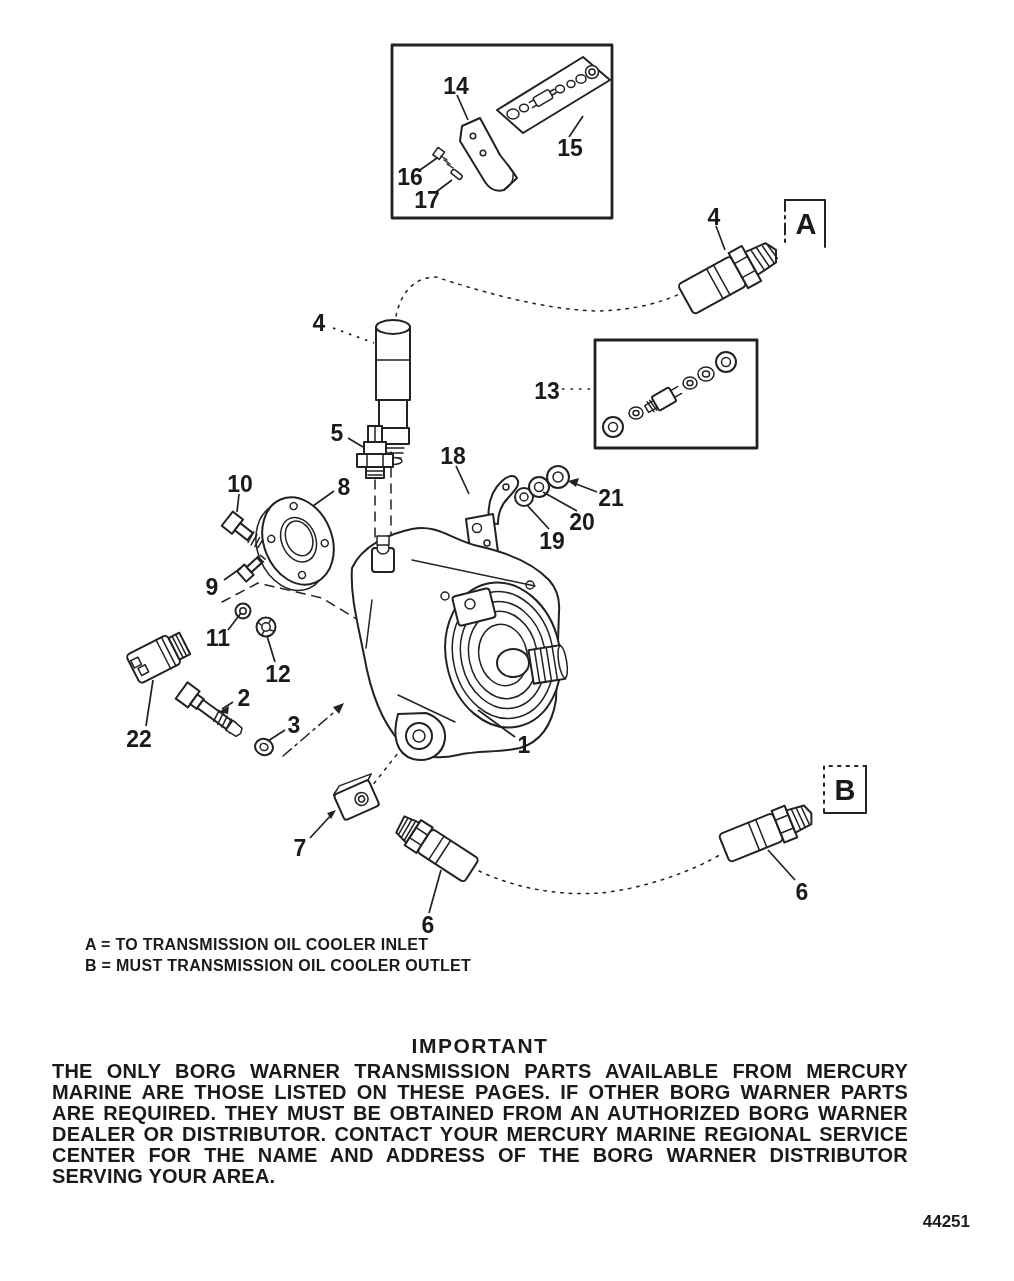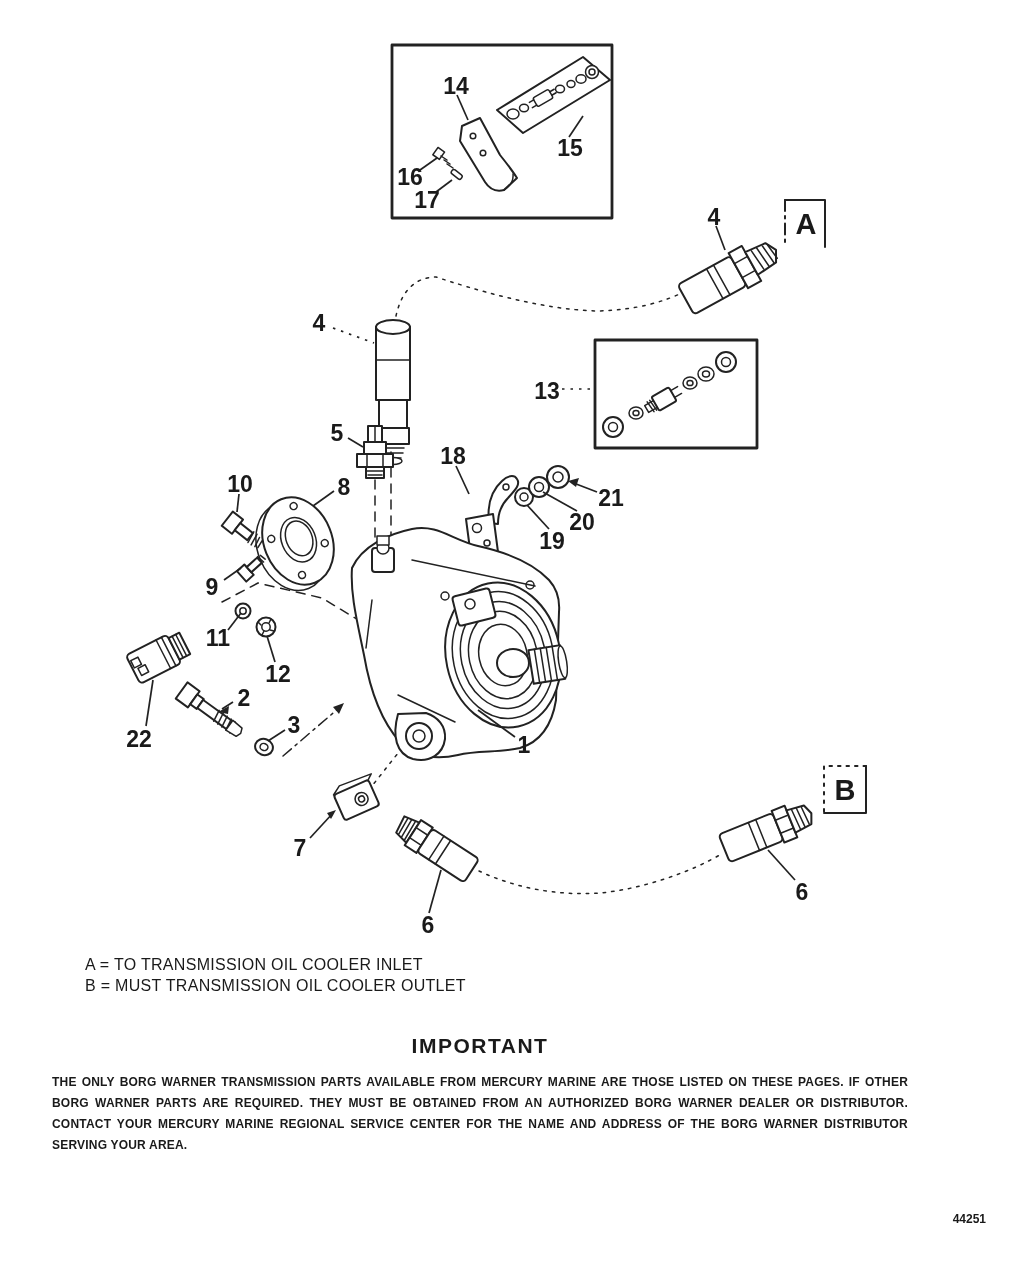--- a/index.html
+++ b/index.html
@@ -15,26 +15,26 @@
   .fw-thin{fill:#fff;stroke:#222;stroke-width:1.5;stroke-linejoin:round;}
   .dash{stroke-dasharray:9 7;}
   .dot{stroke-dasharray:2.5 6;}
   .dashdot{stroke-dasharray:11 5 2.5 5;}
   .leader{fill:none;stroke:#222;stroke-width:1.7;}
   .arrowhead{fill:#222;stroke:none;}
   .callout{font:bold 23px "Liberation Sans",sans-serif;fill:#1a1a1a;}
   .section-letter{font:bold 29px "Liberation Sans",sans-serif;fill:#1a1a1a;}
 
   
-  .legend{position:absolute;left:85px;top:954px;font-weight:normal;font-size:16px;
+  .legend{position:absolute;left:85px;top:934px;font-weight:bold;font-size:16px;
           line-height:21px;letter-spacing:0.3px;white-space:nowrap;}
   .notice{position:absolute;left:52px;top:1034px;width:856px;}
-  .notice-title{text-align:center;font-weight:bold;font-size:21px;letter-spacing:1.5px;margin:0 0 14px 0;}
-  .notice-body{font-weight:bold;font-size:12px;line-height:21px;text-align:justify;letter-spacing:0.2px;}
-  .drawing-number{position:absolute;right:28px;top:1212px;font-weight:bold;font-size:12px;}
+  .notice-title{text-align:center;font-weight:bold;font-size:21px;letter-spacing:1.5px;margin:0 0 3px 0;}
+  .notice-body{font-weight:bold;font-size:20px;line-height:21px;text-align:justify;letter-spacing:0.2px;}
+  .drawing-number{position:absolute;right:44px;top:1212px;font-weight:bold;font-size:17px;}
 </style>
 </head>
 <body>
 
 <div class="page">
 
   <svg class="diagram-svg" width="1014" height="1281" viewBox="0 0 1014 1281">
 
     <g>
       <path class="ln-thin dot" d="M 396,316 C 402,288 418,277 436,277 C 470,288 540,310 598,311 C 636,310 664,302 686,291"></path>

